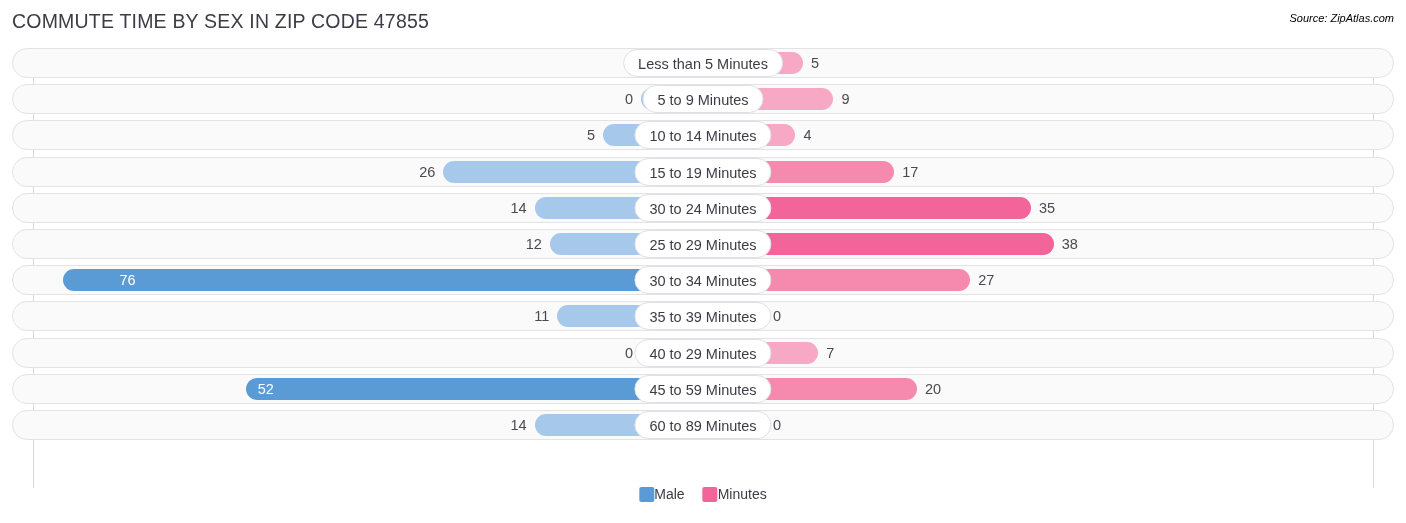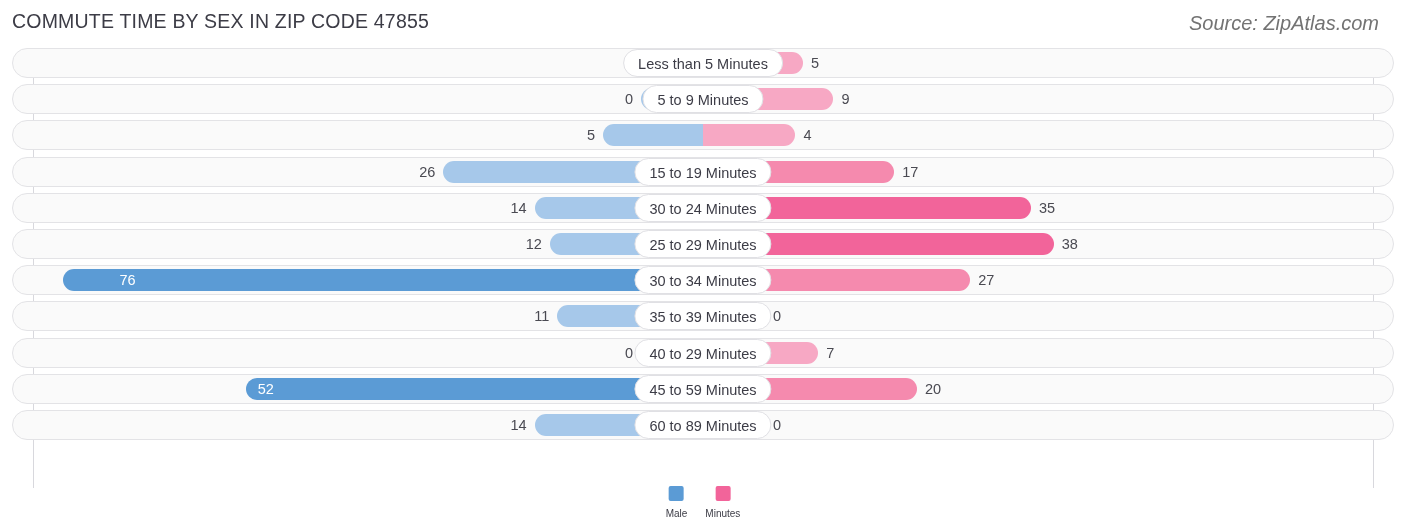--- a/index.html
+++ b/index.html
@@ -16,39 +16,39 @@
   }
   .page {
     position: relative;
     width: 1406px;
     height: 523px;
   }
 
   
   .header {
     position: absolute;
-    top: 0; left: 0; right: 15px;
+    top: 0; left: 0; right: 0;
     height: 44px;
   }
   .chart-title {
     position: absolute;
     left: 12px;
     top: 10px;
     font-size: 19.5px;
     letter-spacing: 0.2px;
     color: #3c3c46;
     white-space: nowrap;
   }
   .source {
     position: absolute;
     right: 12px;
     top: 12px;
-    font-size: 20px;
+    font-size: 11px;
     font-style: italic;
-    color: #737373;
+    color: #000000;
     white-space: nowrap;
   }
 
   
   .plot {
     position: absolute;
     left: 0;
     top: 48px;
     width: 1406px;
     height: 434px;
@@ -167,24 +167,23 @@
     left: 50%;
     transform: translateX(-50%);
     top: 2px;
     display: flex;
     align-items: center;
     gap: 18px;
   }
   .legend-item {
     display: flex;
     align-items: center;
-    gap: 7px;
-    font-size: 10px;
+    gap: 0;
+    font-size: 14px;
     color: #3c3c46;
-    flex-direction: column;
   }
   .swatch {
     width: 15px;
     height: 15px;
     border-radius: 2px;
     display: inline-block;
   }
 </style>
 </head>
 <body>
@@ -220,20 +219,21 @@
             <div class="pill">5 to 9 Minutes</div>
           </div>
         </div>
         <div class="row">
           <div class="track"></div>
           <div class="bars">
             <div class="bar male" style="width: 100px; background: rgb(166, 200, 234);"></div>
             <div class="bar female" style="width: 92.4px; background: rgb(247, 168, 196);"></div>
             <div class="val male-val" style="right: 811px;">5</div>
             <div class="val female-val" style="left: 803.4px;">4</div>
+            <div class="pill">10 to 14 Minutes</div>
           </div>
         </div>
         <div class="row">
           <div class="track"></div>
           <div class="bars">
             <div class="bar male" style="width: 259.6px; background: rgb(166, 200, 234);"></div>
             <div class="bar female" style="width: 191.2px; background: rgb(245, 138, 174);"></div>
             <div class="val male-val" style="right: 970.6px;">26</div>
             <div class="val female-val" style="left: 902.2px;">17</div>
             <div class="pill">15 to 19 Minutes</div>

